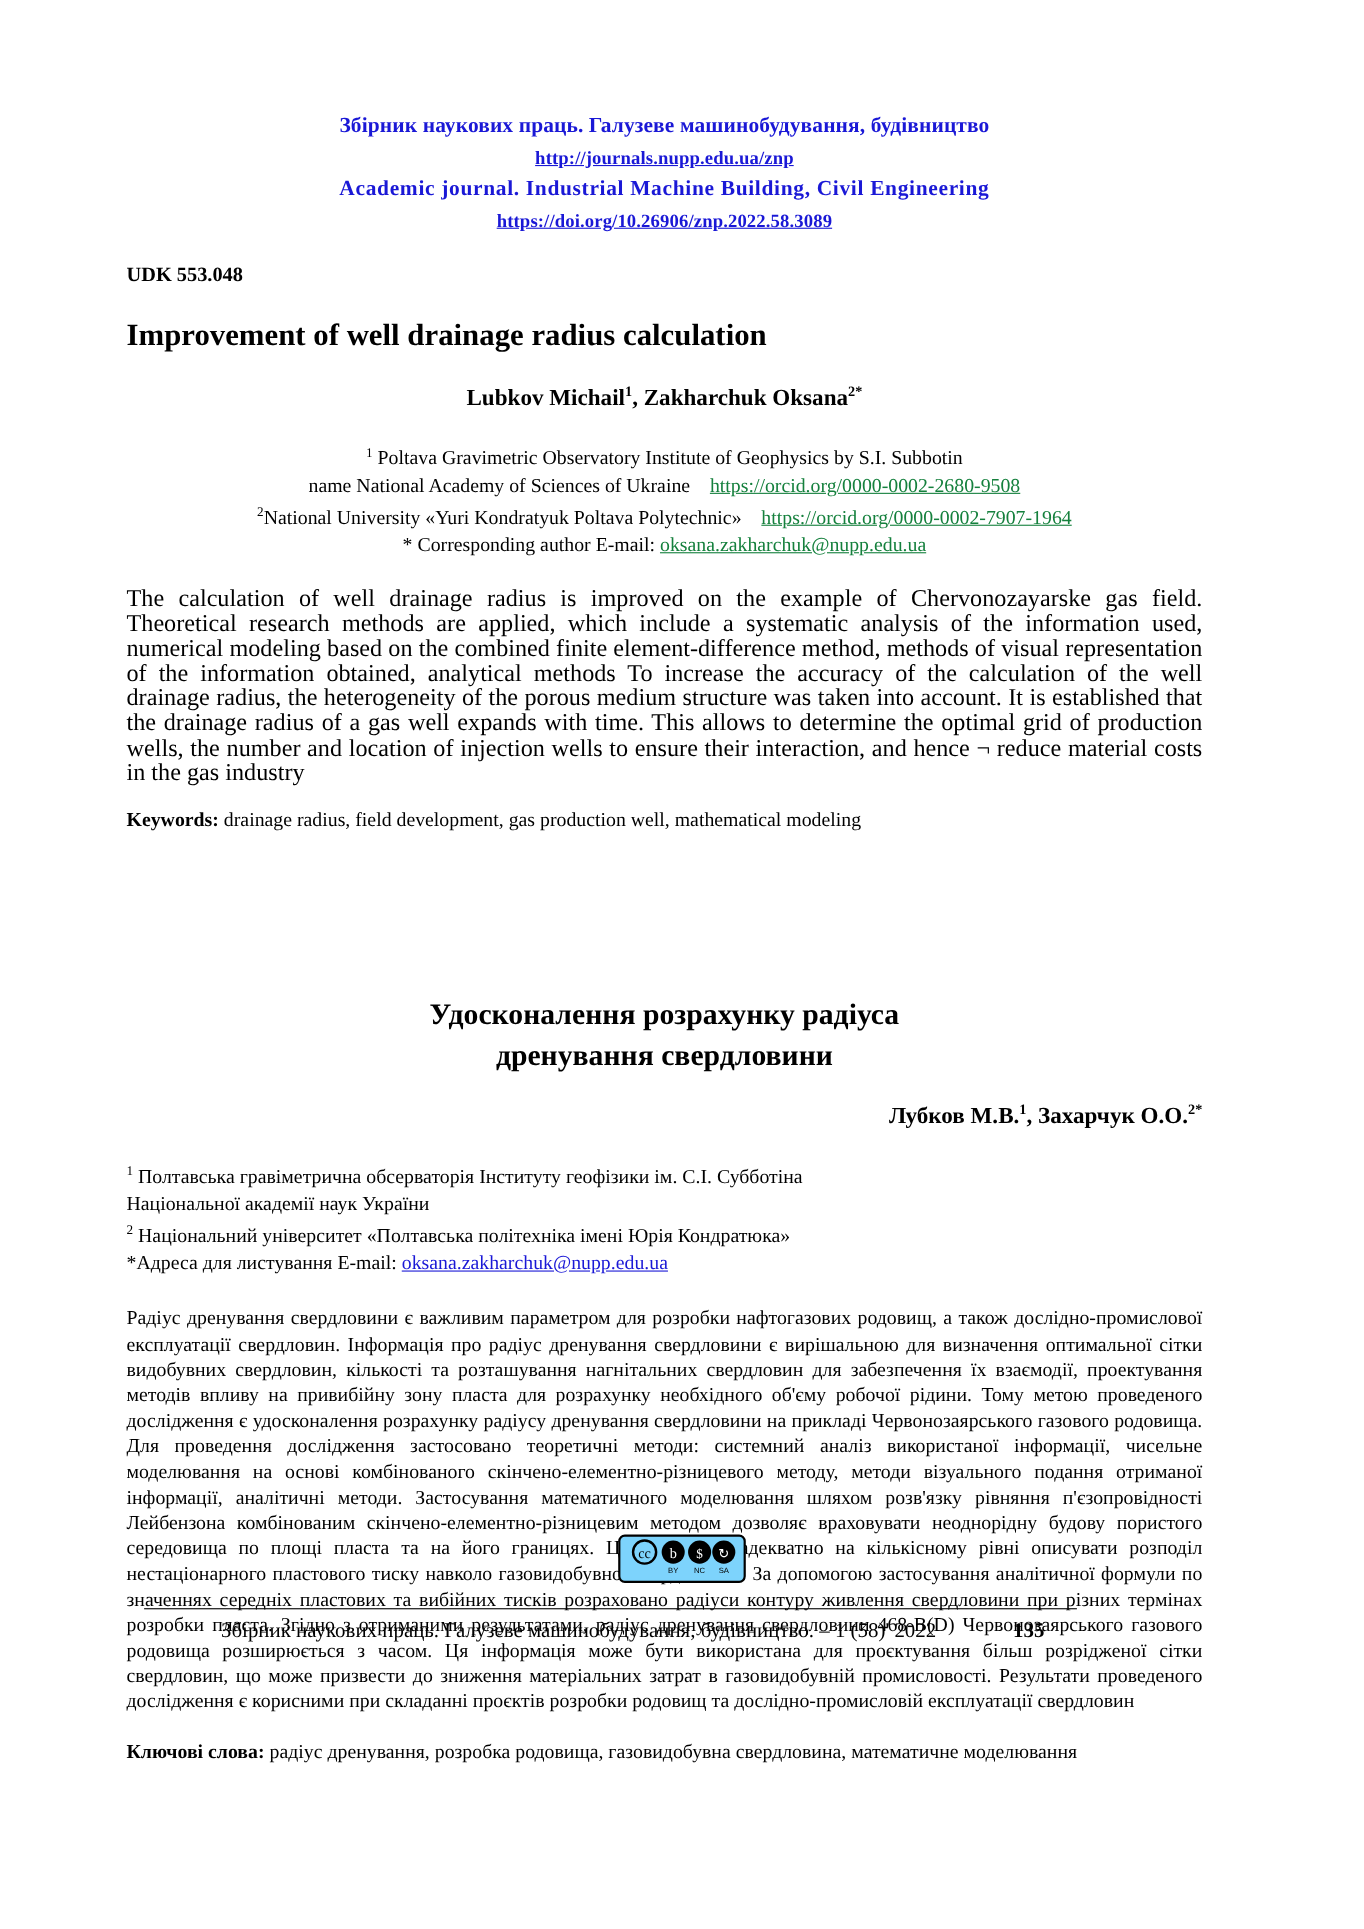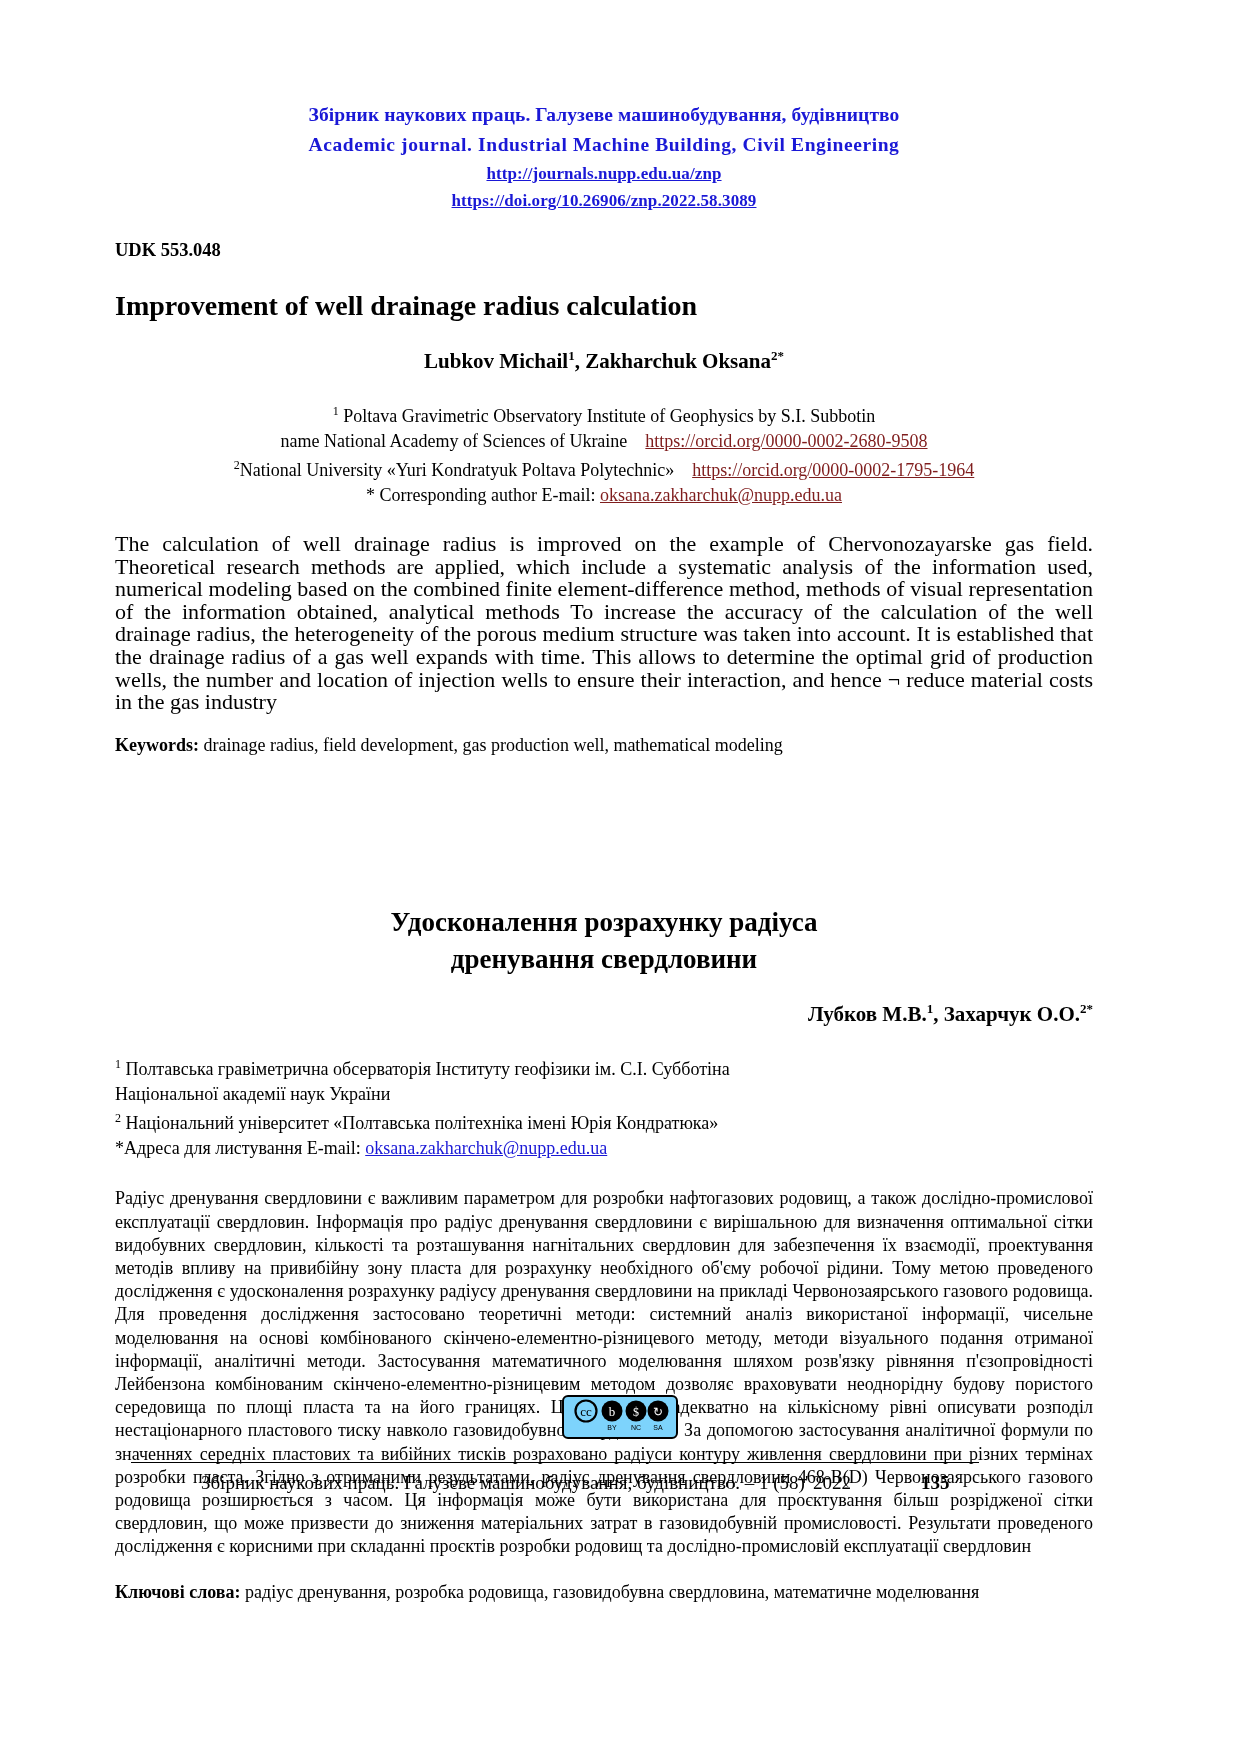--- a/index.html
+++ b/index.html
@@ -82,21 +82,21 @@
   .authors sup { font-size: 13px; vertical-align: super; }
 
   .affils {
     text-align: center;
     font-size: 18px;
     line-height: 24.5px;
     margin-top: 25px;
   }
   .affils sup { font-size: 12px; vertical-align: super; }
   .affils a {
-    color: #7f1d1d;
+    color: #15803d;
     text-decoration: underline;
   }
   .gap-lg { display: inline-block; width: 18px; }
 
   .abstract {
     margin-top: 26px;
     font-size: 22px;
     line-height: 22.6px;
     text-align: justify;
     text-justify: inter-word;
@@ -191,24 +191,24 @@
 </style>
 </head>
 <body>
 
 <div class="page">
 
   <div class="content">
 
     <div class="masthead">
       <div class="line l1">Збірник наукових праць. Галузеве машинобудування, будівництво</div>
-      <div class="line l2">Academic journal. Industrial Machine Building, Civil Engineering</div>
       <div class="line l3">
         <a href="#">http://journals.nupp.edu.ua/znp</a>
       </div>
+      <div class="line l2">Academic journal. Industrial Machine Building, Civil Engineering</div>
       <div class="line l4">
         <a href="#">https://doi.org/10.26906/znp.2022.58.3089</a>
       </div>
     </div>
 
     <div class="udk">UDK 553.048</div>
 
     <div class="paper-title">Improvement of well drainage radius calculation</div>
 
     <div class="authors">
@@ -216,21 +216,21 @@
     </div>
 
     <div class="affils">
       <div>
         <sup>1</sup><span> Poltava Gravimetric Observatory Institute of Geophysics by S.I. Subbotin</span>
       </div>
       <div>
         <span>name National Academy of Sciences of Ukraine</span><span class="gap-lg"></span><a href="#">https://orcid.org/0000-0002-2680-9508</a>
       </div>
       <div>
-        <sup>2</sup><span>National University «Yuri Kondratyuk Poltava Polytechnic»</span><span class="gap-lg"></span><a href="#">https://orcid.org/0000-0002-1795-1964</a>
+        <sup>2</sup><span>National University «Yuri Kondratyuk Poltava Polytechnic»</span><span class="gap-lg"></span><a href="#">https://orcid.org/0000-0002-7907-1964</a>
       </div>
       <div>
         <span>* Corresponding author E-mail: </span><a href="#">oksana.zakharchuk@nupp.edu.ua</a>
       </div>
     </div>
 
     <div class="abstract">The calculation of well drainage radius is improved on the example of Chervonozayarske gas field. Theoretical research methods are applied, which include a systematic analysis of the information used, numerical modeling based on the combined finite element-difference method, methods of visual representation of the information obtained, analytical methods To increase the accuracy of the calculation of the well drainage radius, the heterogeneity of the porous medium structure was taken into account. It is established that the drainage radius of a gas well expands with time. This allows to determine the optimal grid of production wells, the number and location of injection wells to ensure their interaction, and hence ¬ reduce material costs in the gas industry</div>
 
     <div class="keywords">
       <b>Keywords:</b><span> drainage radius, field development, gas production well, mathematical modeling</span>

